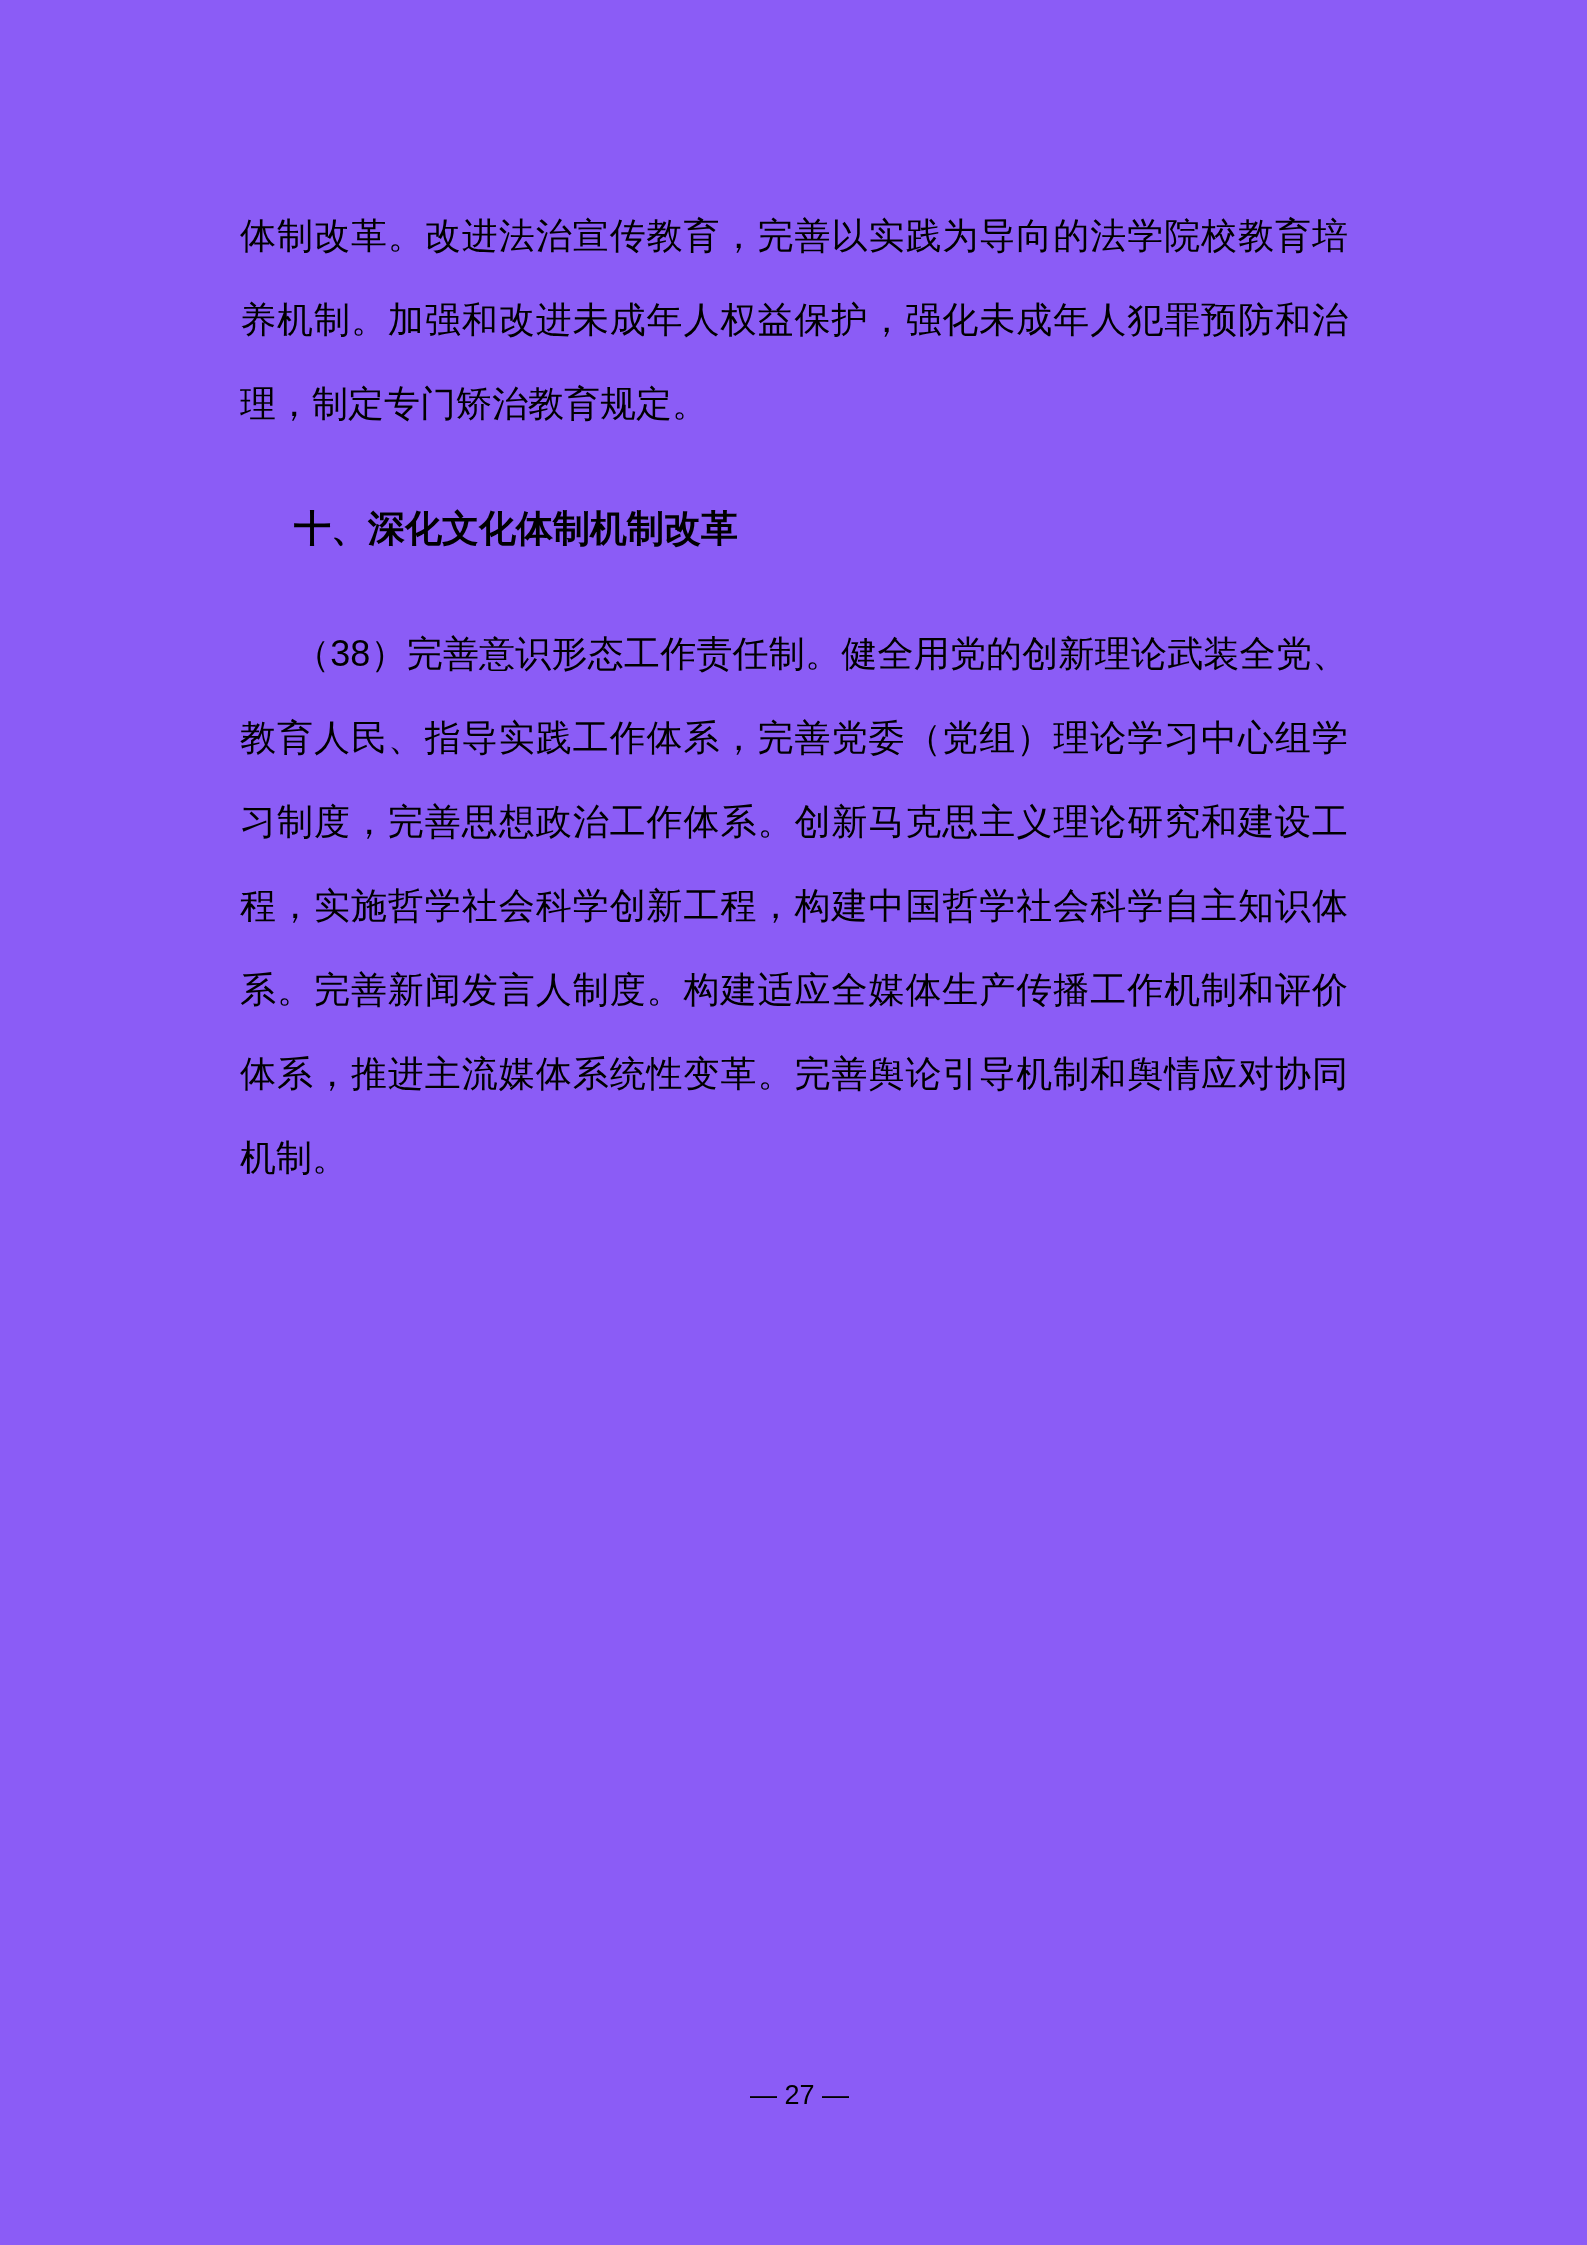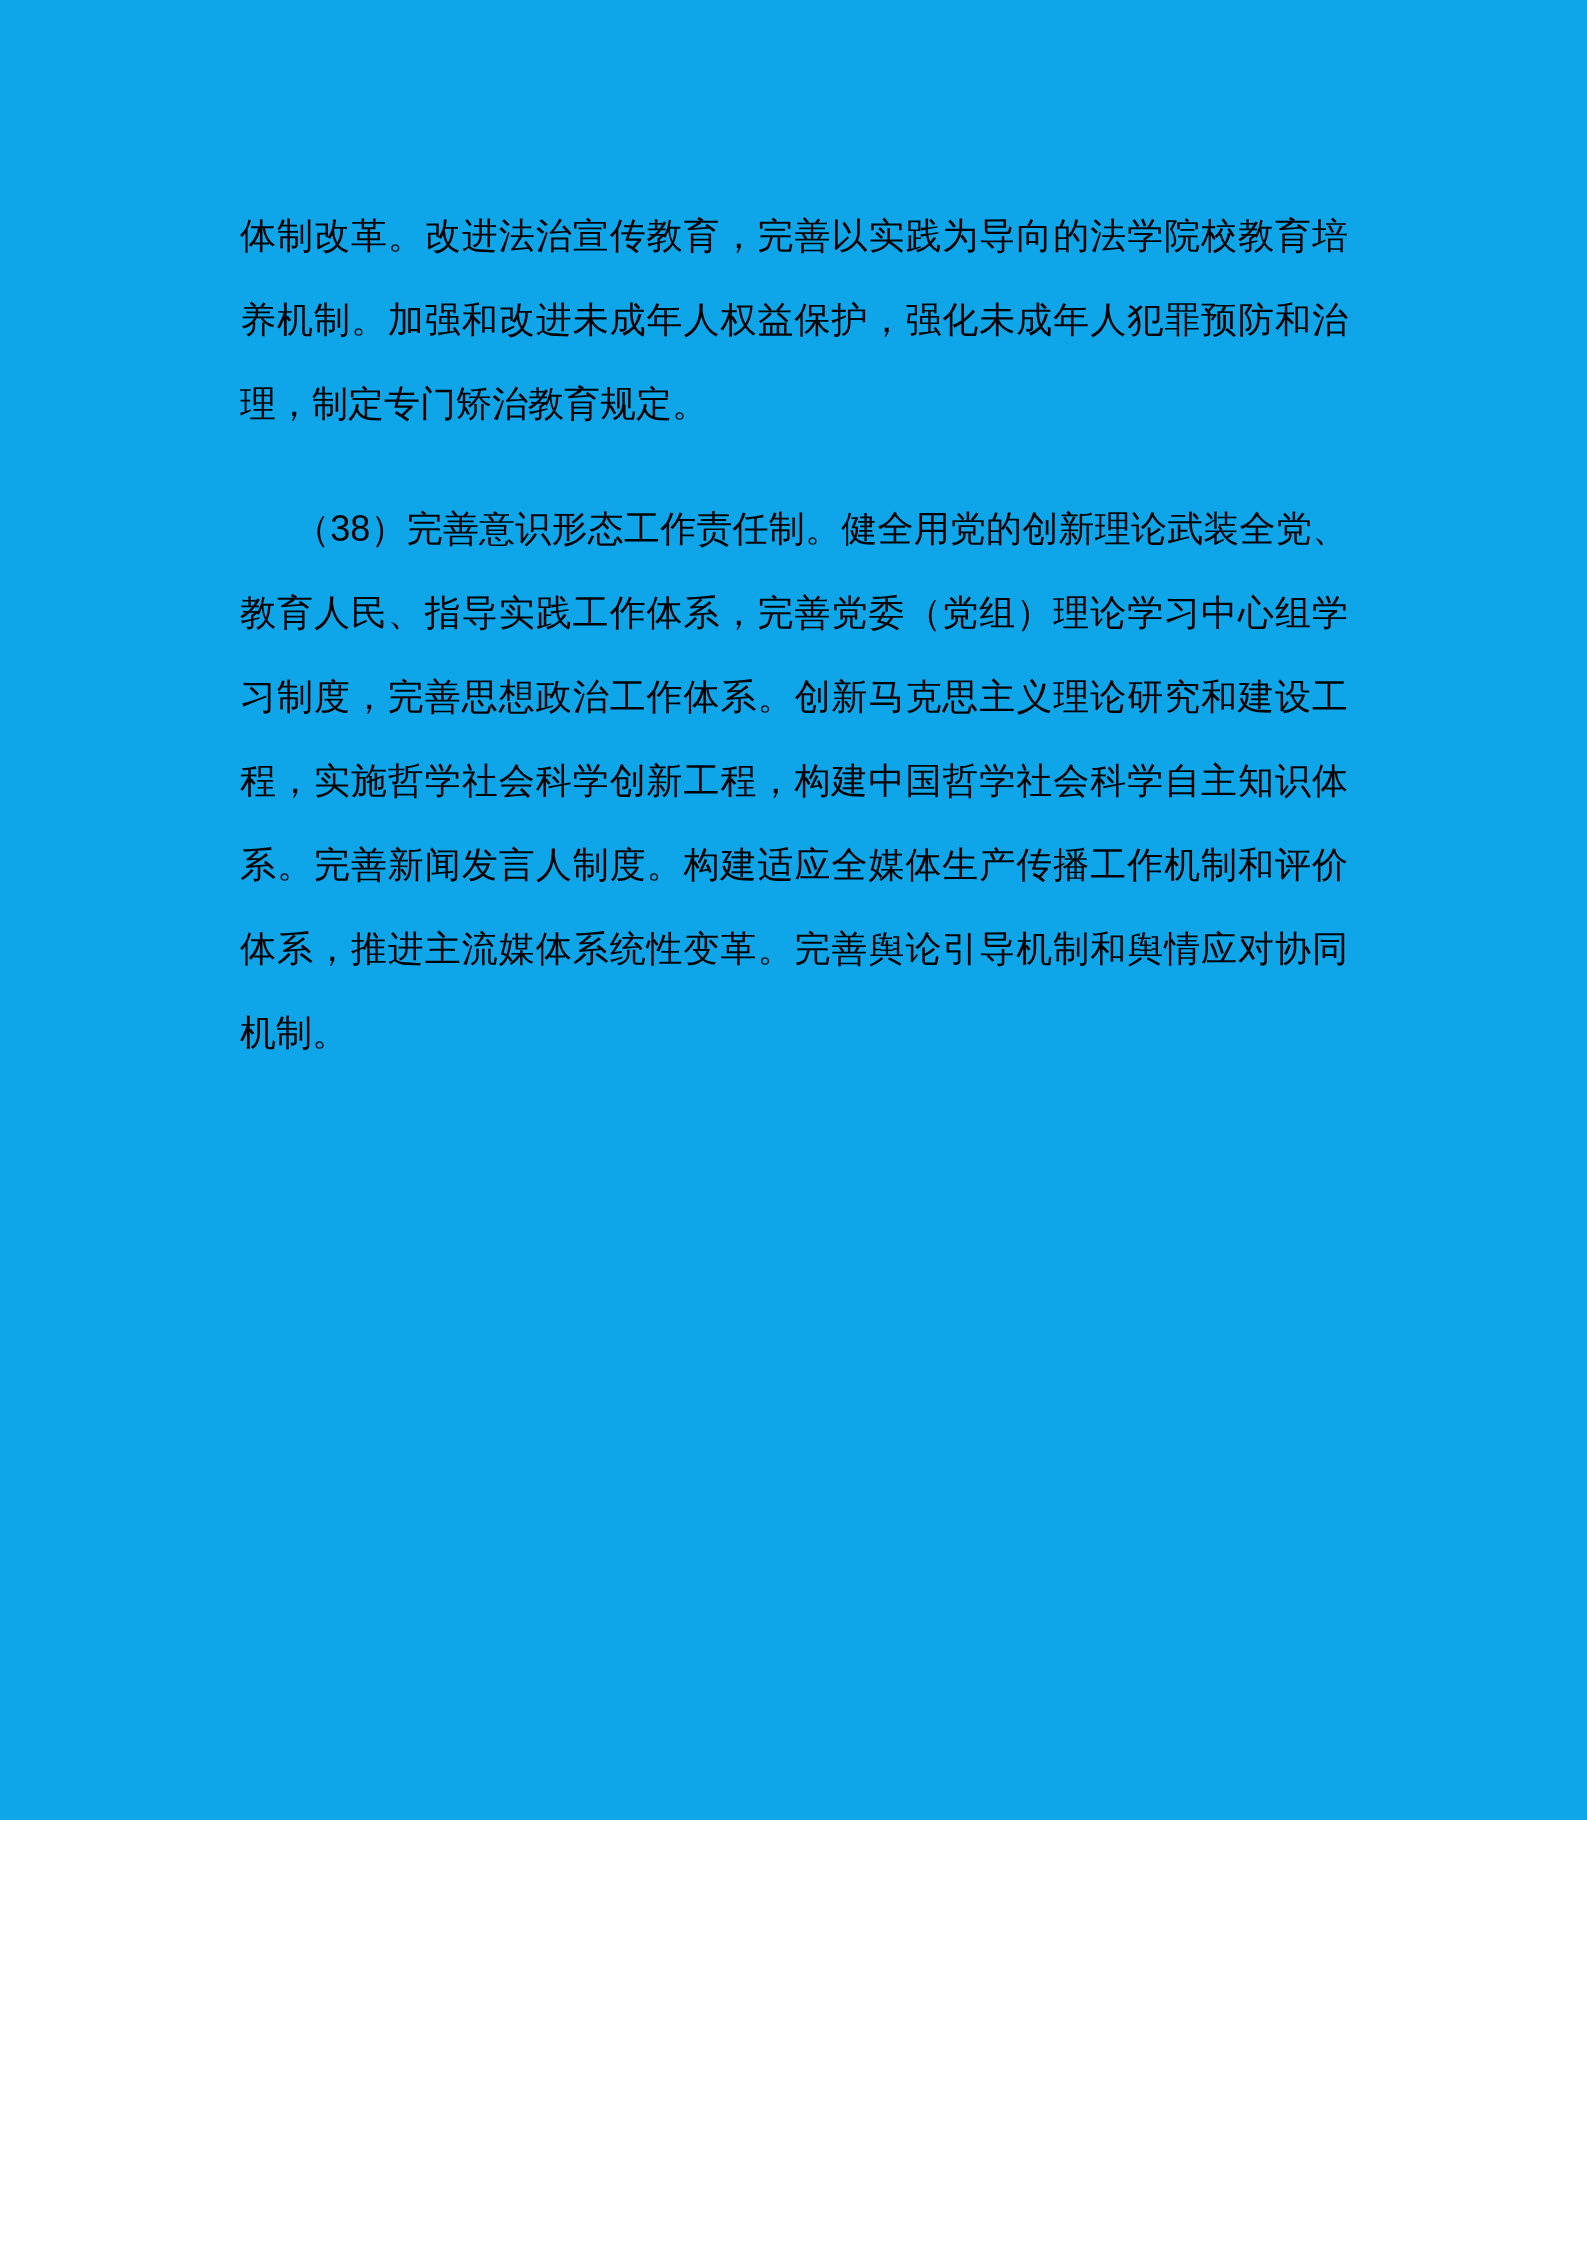--- a/index.html
+++ b/index.html
@@ -3,22 +3,22 @@
 <meta charset="utf-8">
 <style>
   html, body {
     margin: 0;
     padding: 0;
     background: #ffffff;
   }
   .page {
     position: relative;
     width: 1587px;
-    height: 1820px;
-    background: #0ea5e9;
+    height: 2245px;
+    background: #8b5cf6;
     color: #000000;
     font-family: "Liberation Sans", sans-serif;
     box-sizing: border-box;
     padding: 194px 239px 0 240px;
     overflow: hidden;
   }
   .para {
     margin: 0 0 41px 0;
     font-size: 36px;
     line-height: 84px;
@@ -50,19 +50,20 @@
   }
 </style>
 </head>
 <body>
 
 <div class="page">
 
   <p class="para">体制改革。改进法治宣传教育，完善以实践为导向的法学院校教育培养机制。加强和改进未成年人权益保护，强化未成年人犯罪预防和治理，制定专门矫治教育规定。</p>
 
 
+  <h2 class="section-heading">十、深化文化体制机制改革</h2>
 
 
   <p class="para indent">（38）完善意识形态工作责任制。健全用党的创新理论武装全党、教育人民、指导实践工作体系，完善党委（党组）理论学习中心组学习制度，完善思想政治工作体系。创新马克思主义理论研究和建设工程，实施哲学社会科学创新工程，构建中国哲学社会科学自主知识体系。完善新闻发言人制度。构建适应全媒体生产传播工作机制和评价体系，推进主流媒体系统性变革。完善舆论引导机制和舆情应对协同机制。</p>
 
   <div class="page-footer">— 27 —</div>
 
 </div>
 
 </body></html>

